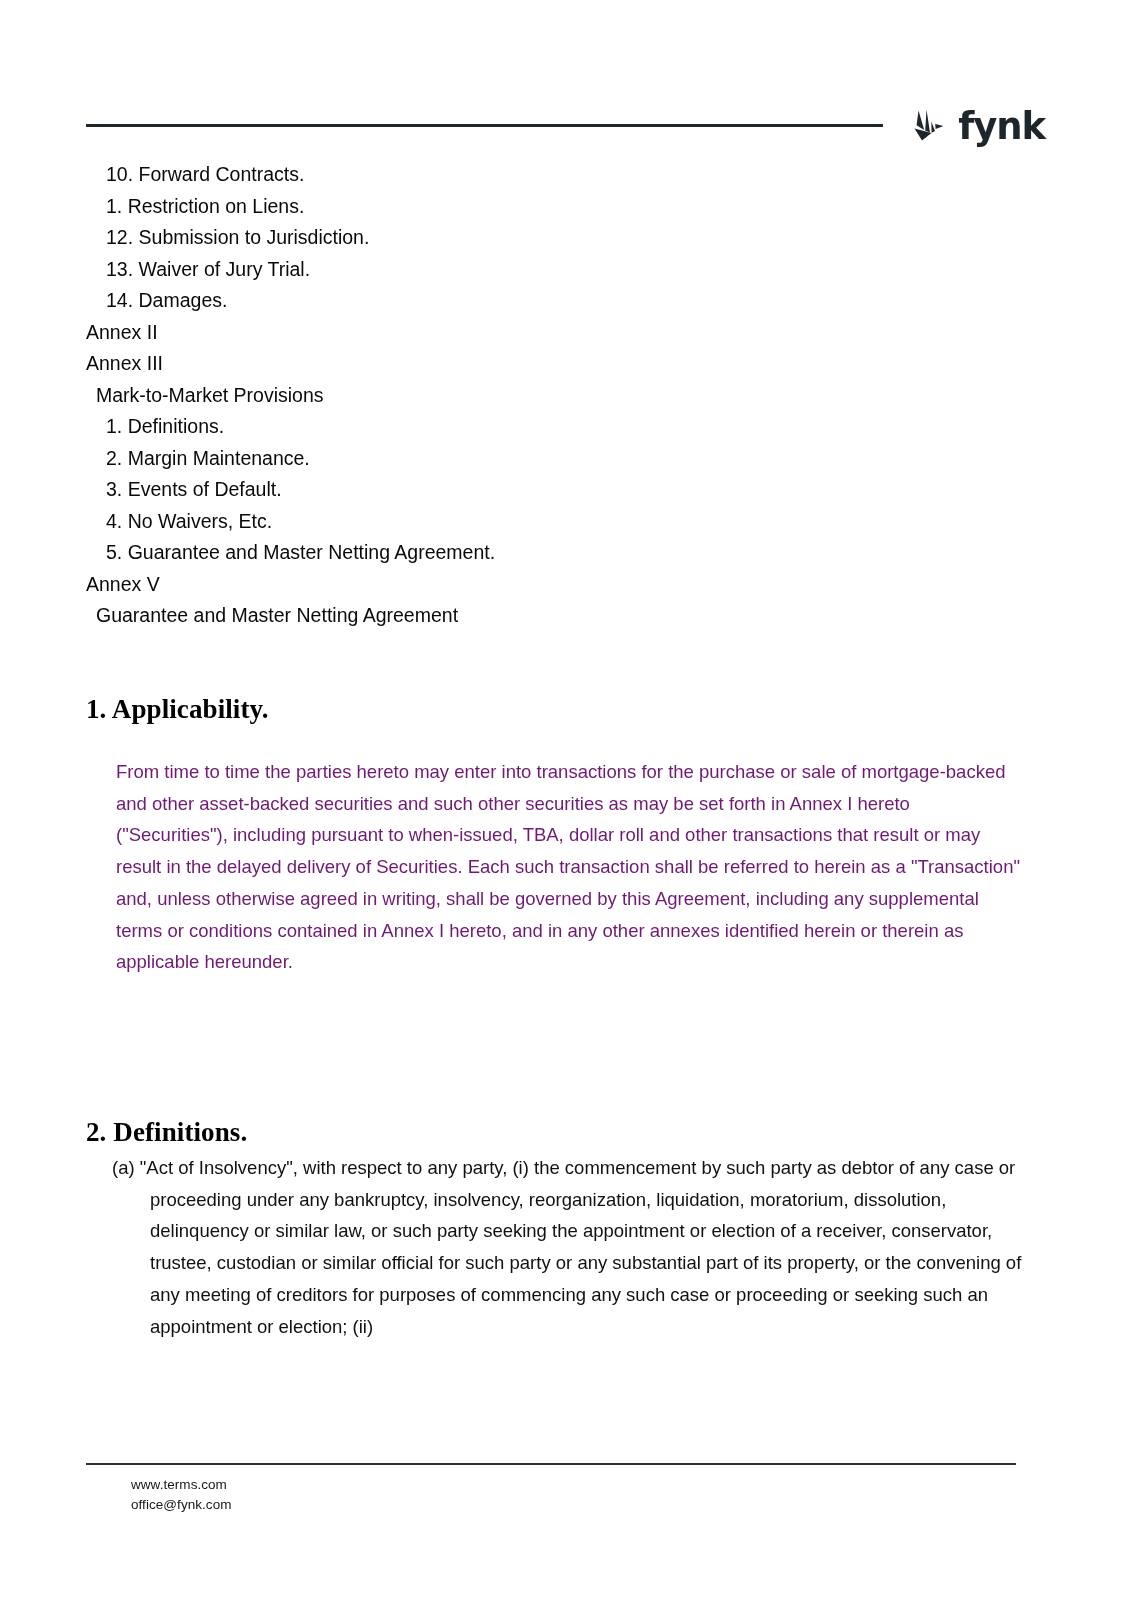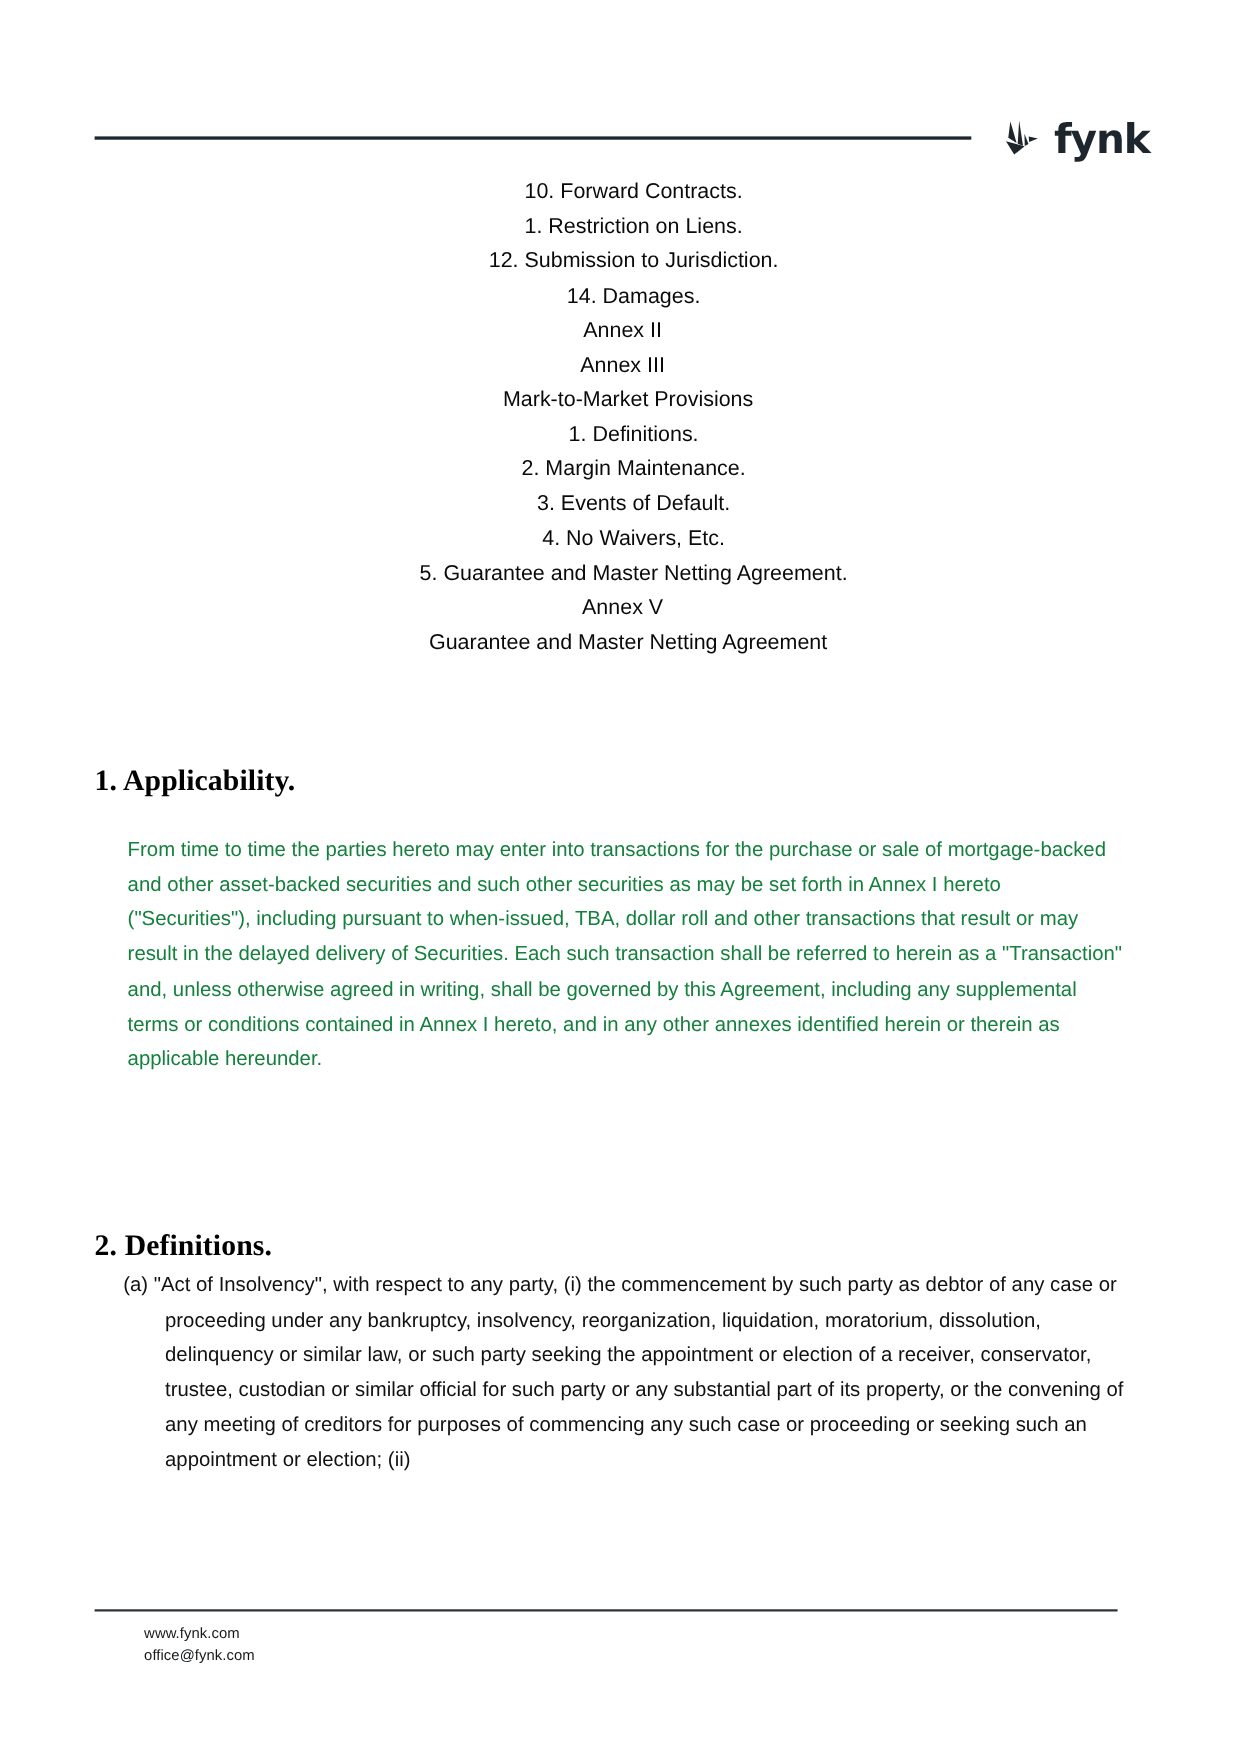--- a/index.html
+++ b/index.html
@@ -72,21 +72,20 @@
     top: 159px;
     left: 86px;
     width: 960px;
   }
 
   .toc-line {
     font-size: 19.5px;
     line-height: 31.5px;
     color: #0a0a0a;
     white-space: nowrap;
-    text-align: center;
   }
 
   .toc-line.lvl-annex   { padding-left: 0px; }
   .toc-line.lvl-sub     { padding-left: 10px; }
   .toc-line.lvl-item    { padding-left: 20px; }
 
   
   .section-heading {
     position: absolute;
     left: 86px;
@@ -100,21 +99,21 @@
 
   .heading-applicability { top: 694px; }
   .heading-definitions   { top: 1074px; margin-top: 43px; }
 
   .body-para {
     position: absolute;
     left: 116px;
     width: 906px;
     font-size: 18.5px;
     line-height: 31.7px;
-    color: #15803d;
+    color: #701a75;
     text-align: left;
   }
 
   .para-applicability { top: 756px; }
 
   
   .def-item {
     position: absolute;
     left: 112px;
     width: 915px;
@@ -170,20 +169,21 @@
         <polygon points="30.2,21.0 38.5,23.0 30.6,26.0" fill="#1d252d"></polygon>
       </svg>
       <div class="logo-word">fynk</div>
     </div>
   </div>
 
   <div class="toc">
     <div class="toc-line lvl-item">10. Forward Contracts.</div>
     <div class="toc-line lvl-item">1. Restriction on Liens.</div>
     <div class="toc-line lvl-item">12. Submission to Jurisdiction.</div>
+    <div class="toc-line lvl-item">13. Waiver of Jury Trial.</div>
     <div class="toc-line lvl-item">14. Damages.</div>
     <div class="toc-line lvl-annex">Annex II</div>
     <div class="toc-line lvl-annex">Annex III</div>
     <div class="toc-line lvl-sub">Mark-to-Market Provisions</div>
     <div class="toc-line lvl-item">1. Definitions.</div>
     <div class="toc-line lvl-item">2. Margin Maintenance.</div>
     <div class="toc-line lvl-item">3. Events of Default.</div>
     <div class="toc-line lvl-item">4. No Waivers, Etc.</div>
     <div class="toc-line lvl-item">5. Guarantee and Master Netting Agreement.</div>
     <div class="toc-line lvl-annex">Annex V</div>
@@ -194,18 +194,18 @@
 
   <div class="body-para para-applicability">From time to time the parties hereto may enter into transactions for the purchase or sale of mortgage-backed and other asset-backed securities and such other securities as may be set forth in Annex I hereto ("Securities"), including pursuant to when-issued, TBA, dollar roll and other transactions that result or may result in the delayed delivery of Securities. Each such transaction shall be referred to herein as a "Transaction" and, unless otherwise agreed in writing, shall be governed by this Agreement, including any supplemental terms or conditions contained in Annex I hereto, and in any other annexes identified herein or therein as applicable hereunder.</div>
 
   <div class="section-heading heading-definitions">2. Definitions.</div>
 
   <div class="def-item"><span class="def-marker">(a)</span> <span>"Act of Insolvency", with respect to any party, (i) the commencement by such party as debtor of any case or proceeding under any bankruptcy, insolvency, reorganization, liquidation, moratorium, dissolution, delinquency or similar law, or such party seeking the appointment or election of a receiver, conservator, trustee, custodian or similar official for such party or any substantial part of its property, or the convening of any meeting of creditors for purposes of commencing any such case or proceeding or seeking such an appointment or election; (ii)</span></div>
 
   <div class="footer">
     <div class="footer-rule"></div>
     <div class="footer-lines">
-      <div class="footer-line">www.fynk.com</div>
+      <div class="footer-line">www.terms.com</div>
       <div class="footer-line">office@fynk.com</div>
     </div>
   </div>
 
 </div>
 
 </body></html>

